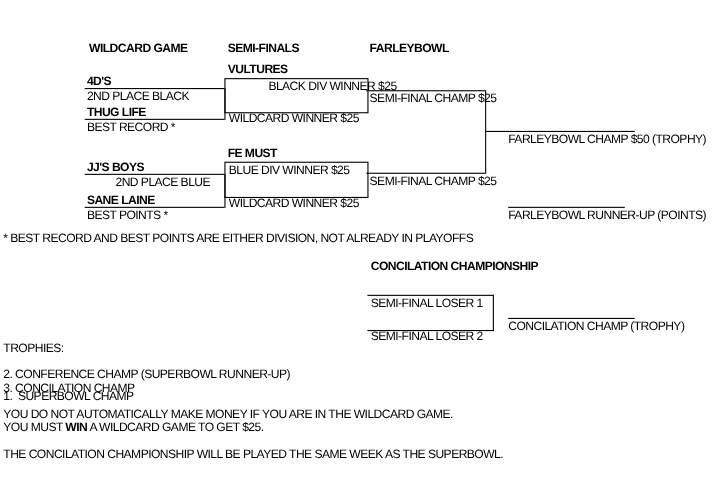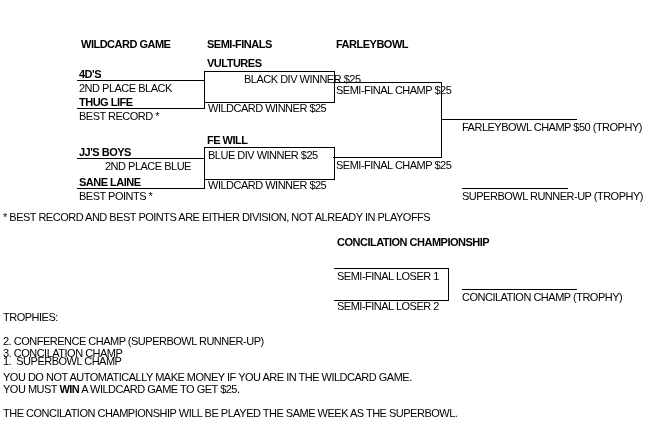--- a/index.html
+++ b/index.html
@@ -51,34 +51,34 @@
   <span class="txt b" style="left:79px; top:147px;">JJ'S BOYS</span>
   <div class="hline" style="left:77px; top:158px; width:127px;"></div>
   <span class="txt" style="left:79px; top:161px;margin-left:26px;">2ND PLACE BLUE</span>
 
   <span class="txt b" style="left:79px; top:177px;">SANE LAINE</span>
   <div class="hline" style="left:77px; top:188px; width:127px;"></div>
   <span class="txt" style="left:79px; top:191px;">BEST POINTS *</span>
 
   <div class="vline" style="left:204px; top:158px; height:31px;"></div>
 
-  <span class="txt b" style="left:207px; top:135px;">FE WILL</span>
+  <span class="txt b" style="left:207px; top:135px;">FE MUST</span>
   <div class="box" style="left:204px; top:147px; width:129px; height:31px;"></div>
   <span class="txt" style="left:208px; top:150px;">BLUE DIV WINNER $25</span>
   <span class="txt" style="left:208px; top:180px;">WILDCARD WINNER $25</span>
 
   <div class="hline" style="left:333px; top:157px; width:108px;"></div>
   <span class="txt" style="left:336px; top:160px;">SEMI-FINAL CHAMP $25</span>
 
   <div class="vline" style="left:441px; top:82px; height:76px;"></div>
   <div class="hline" style="left:441px; top:119px; width:136px;"></div>
   <span class="txt" style="left:462px; top:122px;">FARLEYBOWL CHAMP $50 (TROPHY)</span>
 
   <div class="hline" style="left:462px; top:188px; width:106px;"></div>
-  <span class="txt" style="left:462px; top:191px;">SUPERBOWL RUNNER-UP (TROPHY)</span>
+  <span class="txt" style="left:462px; top:191px;">FARLEYBOWL RUNNER-UP (POINTS)</span>
 
   <span class="txt" style="left:3px; top:212px;">* BEST RECORD AND BEST POINTS ARE EITHER DIVISION, NOT ALREADY IN PLAYOFFS</span>
 
   <span class="txt b" style="left:337px; top:237px;">CONCILATION CHAMPIONSHIP</span>
 
   <div class="box-open-left" style="left:334px; top:268px; width:114px; height:31px;"></div>
   <span class="txt" style="left:337px; top:271px;">SEMI-FINAL LOSER 1</span>
   <span class="txt" style="left:337px; top:301px;">SEMI-FINAL LOSER 2</span>
 
   <div class="hline" style="left:462px; top:289px; width:115px;"></div>

